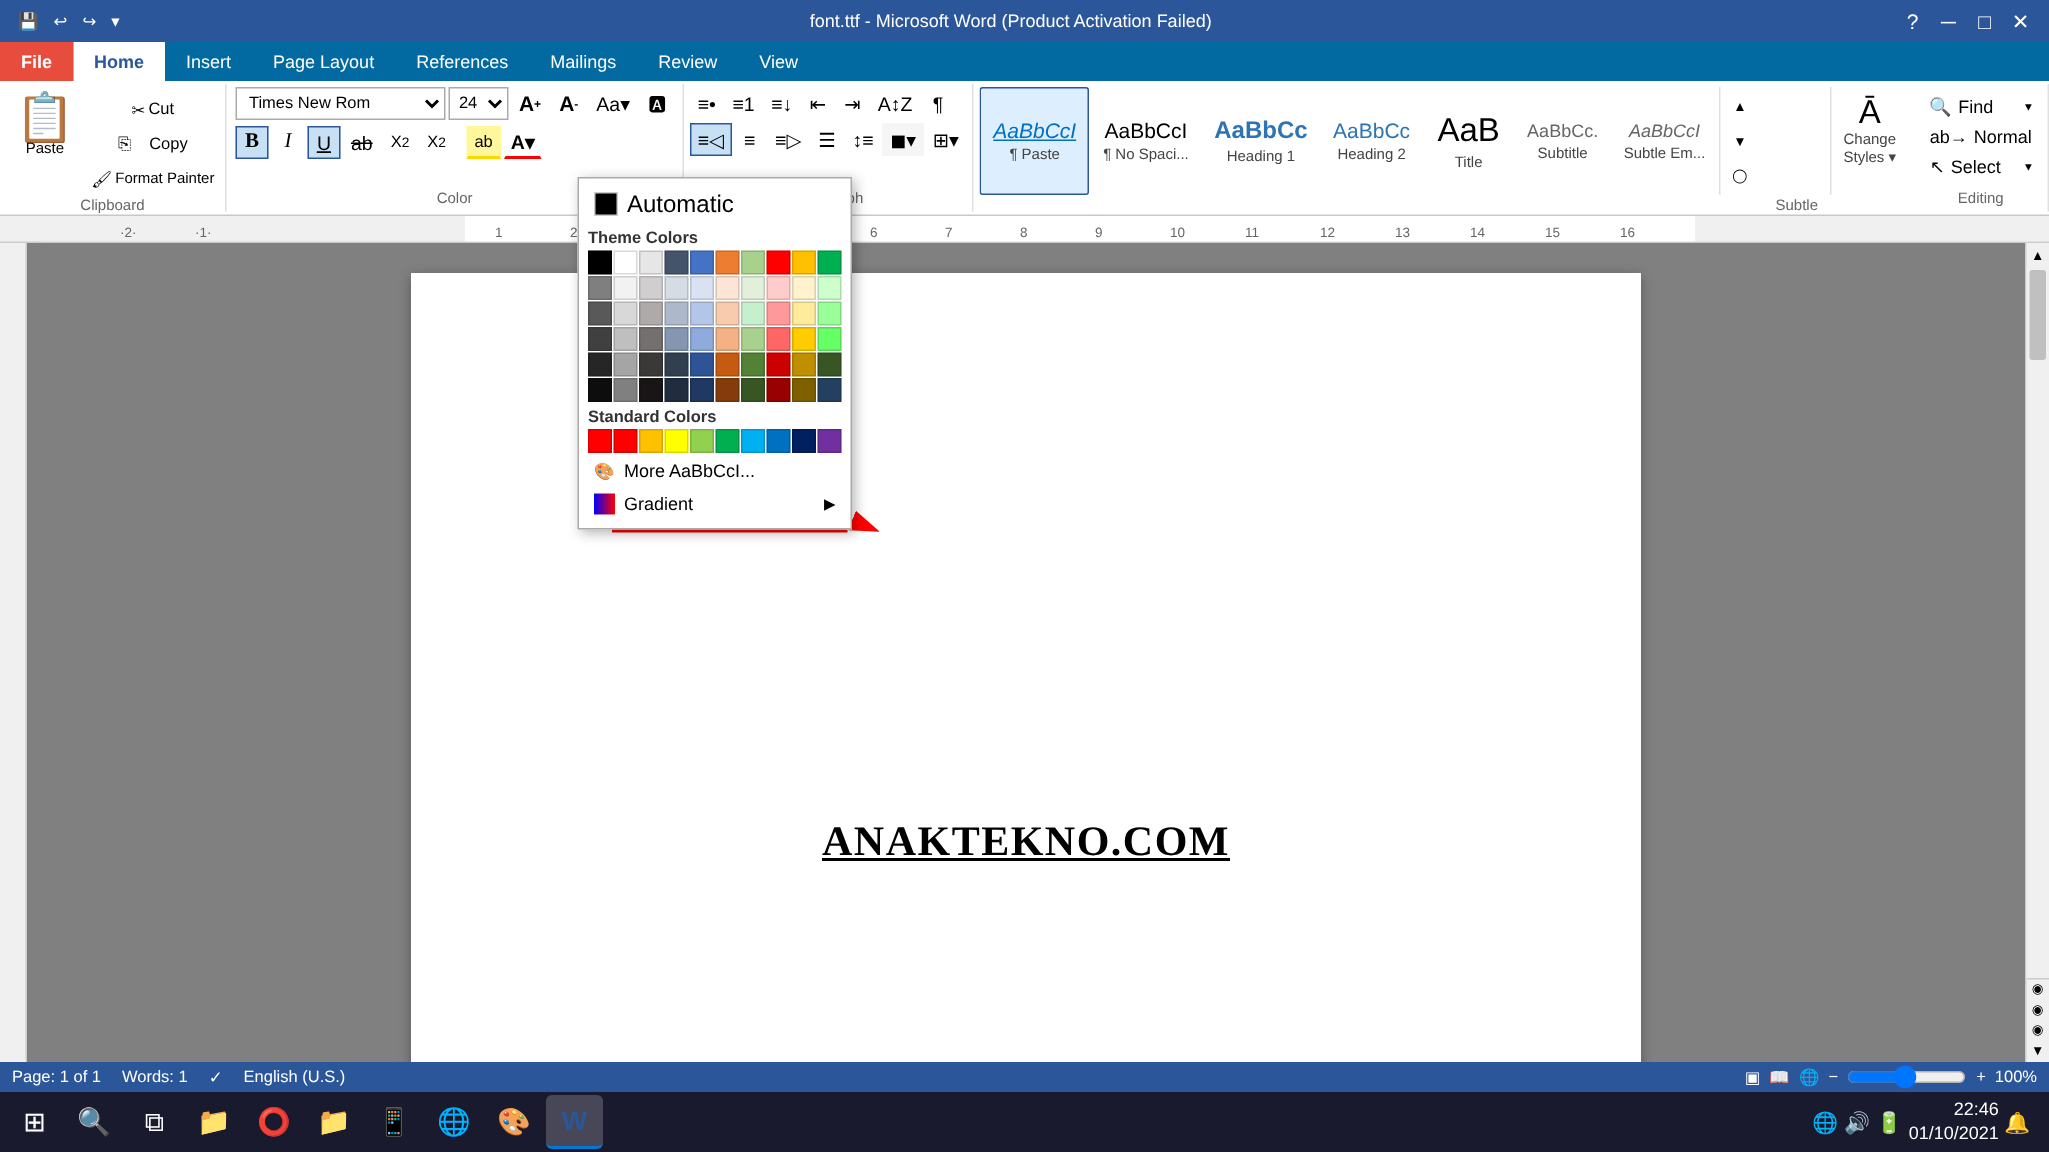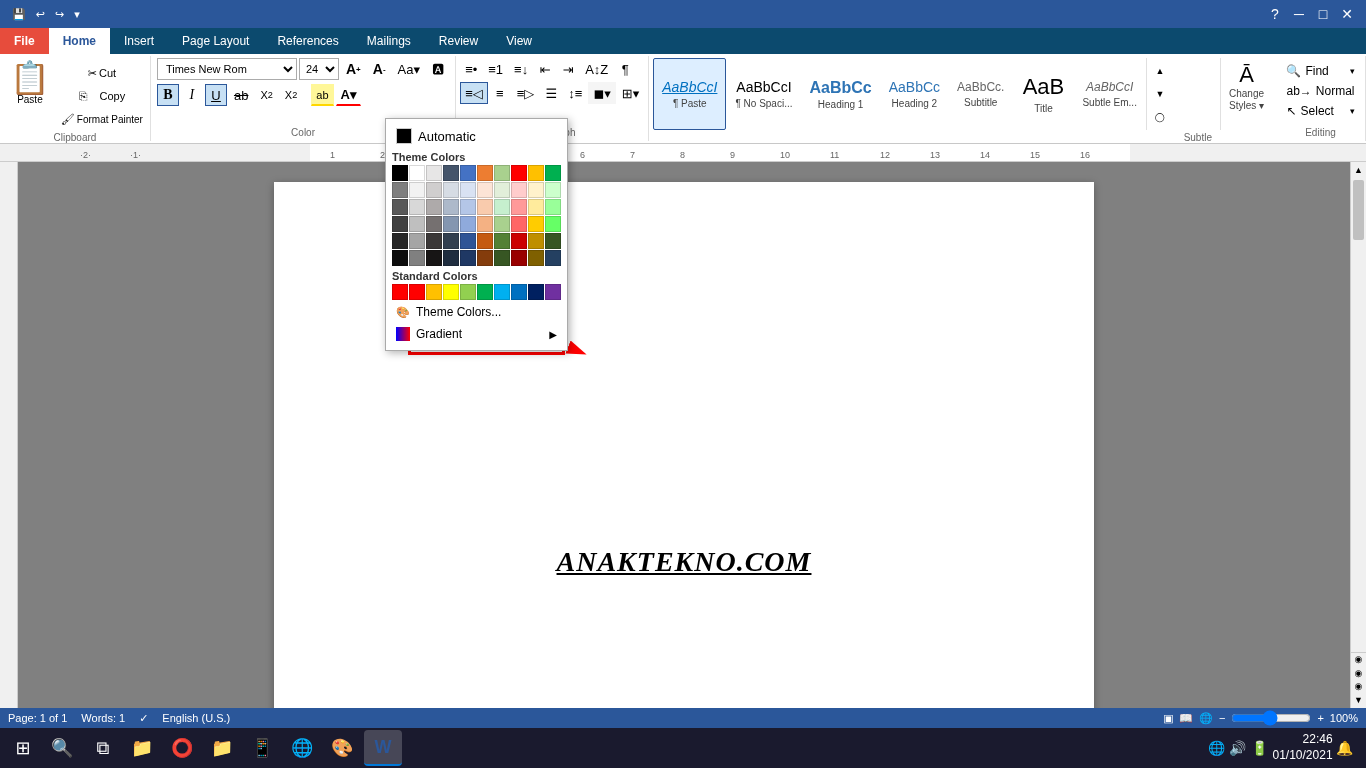--- a/index.html
+++ b/index.html
@@ -17,21 +17,21 @@
     }
     .title-bar-left { display: flex; align-items: center; gap: 6px; }
     .title-bar-center { flex: 1; text-align: center; font-size: 12px; color: white; }
     .title-bar-right { display: flex; gap: 2px; }
     .title-btn { width: 22px; height: 22px; display: flex; align-items: center; justify-content: center; cursor: pointer; color: white; font-size: 14px; }
     .quick-access { display: flex; gap: 2px; }
     .qa-btn { color: white; font-size: 11px; cursor: pointer; padding: 2px 4px; }
 
     
     .ribbon-tabs {
-      background: #0c4a6e;
+      background: #0369a1;
       display: flex;
       align-items: flex-end;
       padding-left: 0;
       height: 26px;
     }
     .ribbon-tab {
       padding: 4px 14px;
       font-size: 12px;
       cursor: pointer;
       color: white;
@@ -139,25 +139,24 @@
       left: 385px;
       background: white;
       border: 1px solid #aaa;
       box-shadow: 2px 2px 8px rgba(0,0,0,0.3);
       z-index: 1000;
       padding: 6px;
       min-width: 170px;
     }
     .color-automatic {
       display: flex;
-      align-items: center;
       gap: 6px;
       padding: 3px 4px;
       cursor: pointer;
-      font-size: 13px;
+      font-size: 16px;
     }
     .color-section-label { font-size: 11px; font-weight: bold; margin: 4px 0 2px 0; color: #333; }
     .color-grid { display: grid; grid-template-columns: repeat(10, 16px); gap: 1px; margin-bottom: 4px; }
     .color-swatch {
       width: 16px;
       height: 16px;
       cursor: pointer;
       border: 1px solid rgba(0,0,0,0.15);
     }
     .standard-colors-grid { display: grid; grid-template-columns: repeat(10, 16px); gap: 1px; }
@@ -214,21 +213,20 @@
       padding: 20px 0;
       position: relative;
     }
     .page {
       background: white;
       width: 820px;
       min-height: 560px;
       box-shadow: 0 2px 8px rgba(0,0,0,0.3);
       padding: 80px 80px;
       position: relative;
-      font-style: italic;
     }
     .page-content {
       display: flex;
       align-items: center;
       justify-content: center;
       height: 100%;
     }
     .page-text {
       font-size: 28px;
       font-weight: bold;
@@ -322,20 +320,21 @@
 
 <div class="title-bar">
   <div class="title-bar-left">
     <div class="quick-access">
       <span class="qa-btn">💾</span>
       <span class="qa-btn">↩</span>
       <span class="qa-btn">↪</span>
       <span class="qa-btn">▾</span>
     </div>
   </div>
+  <div class="title-bar-center">font.ttf - Microsoft Word (Product Activation Failed)</div>
   <div class="title-bar-right">
     <div class="title-btn">?</div>
     <div class="title-btn">─</div>
     <div class="title-btn">□</div>
     <div class="title-btn close">✕</div>
   </div>
 </div>
 
 <div class="ribbon-tabs">
   <div class="ribbon-tab file-tab">File</div>
@@ -451,27 +450,27 @@
           <div class="style-preview" style="font-size:16px; color:#2e74b5; font-weight:bold;">AaBbCc</div>
           <div class="style-label">Heading 1</div>
         </div>
 
         <div class="style-item">
           <div class="style-preview" style="font-size:14px; color:#2e74b5;">AaBbCc</div>
           <div class="style-label">Heading 2</div>
         </div>
 
         <div class="style-item">
+          <div class="style-preview" style="font-size:22px;">AaB</div>
+          <div class="style-label">Title</div>
+        </div>
+
+        <div class="style-item">
           <div class="style-preview" style="font-size:12px; color:#666;">AaBbCc.</div>
           <div class="style-label">Subtitle</div>
-        </div>
-
-        <div class="style-item">
-          <div class="style-preview" style="font-size:22px;">AaB</div>
-          <div class="style-label">Title</div>
         </div>
 
         <div class="style-item">
           <div class="style-preview" style="font-size:12px; color:#666; font-style:italic;">AaBbCcI</div>
           <div class="style-label">Subtle Em...</div>
         </div>
 
         <div style="display:flex; flex-direction:column; justify-content:space-between; padding: 2px; border-left:1px solid #e0e0e0;">
           <button class="format-btn" style="font-size:9px; padding:1px 3px;">▲</button>
           <button class="format-btn" style="font-size:9px; padding:1px 3px;">▼</button>
@@ -585,21 +584,21 @@
       <div class="color-swatch" title="#ffff00" style="background: rgb(255, 255, 0);"></div>
       <div class="color-swatch" title="#92d050" style="background: rgb(146, 208, 80);"></div>
       <div class="color-swatch" title="#00b050" style="background: rgb(0, 176, 80);"></div>
       <div class="color-swatch" title="#00b0f0" style="background: rgb(0, 176, 240);"></div>
       <div class="color-swatch" title="#0070c0" style="background: rgb(0, 112, 192);"></div>
       <div class="color-swatch" title="#002060" style="background: rgb(0, 32, 96);"></div>
       <div class="color-swatch" title="#7030a0" style="background: rgb(112, 48, 160);"></div>
     </div>
   <div class="color-menu-item">
     <div class="color-menu-item-icon">🎨</div>
-    <span>Theme Colors...</span>
+    <span>More AaBbCcI...</span>
   </div>
   <div class="color-menu-item">
     <div class="color-menu-item-icon" style="background:linear-gradient(to right, #00f, #f00); width:14px; height:14px;"></div>
     <span>Gradient</span>
     <span class="gradient-arrow">▶</span>
   </div>
 </div>
 
 <div class="ruler">
   <div class="ruler-content">

